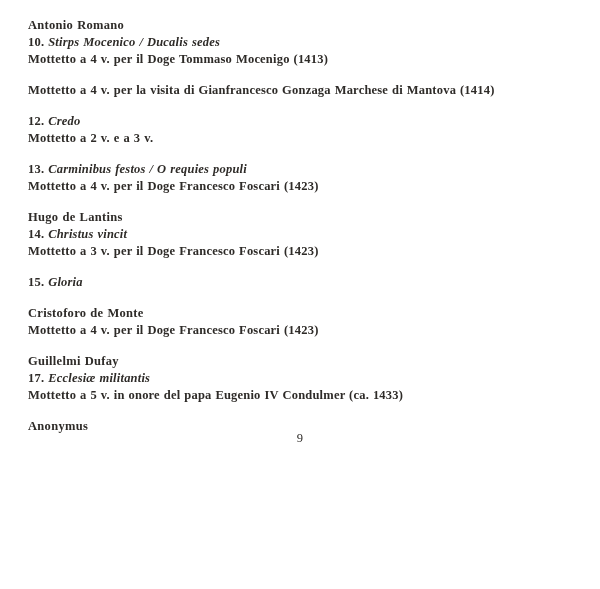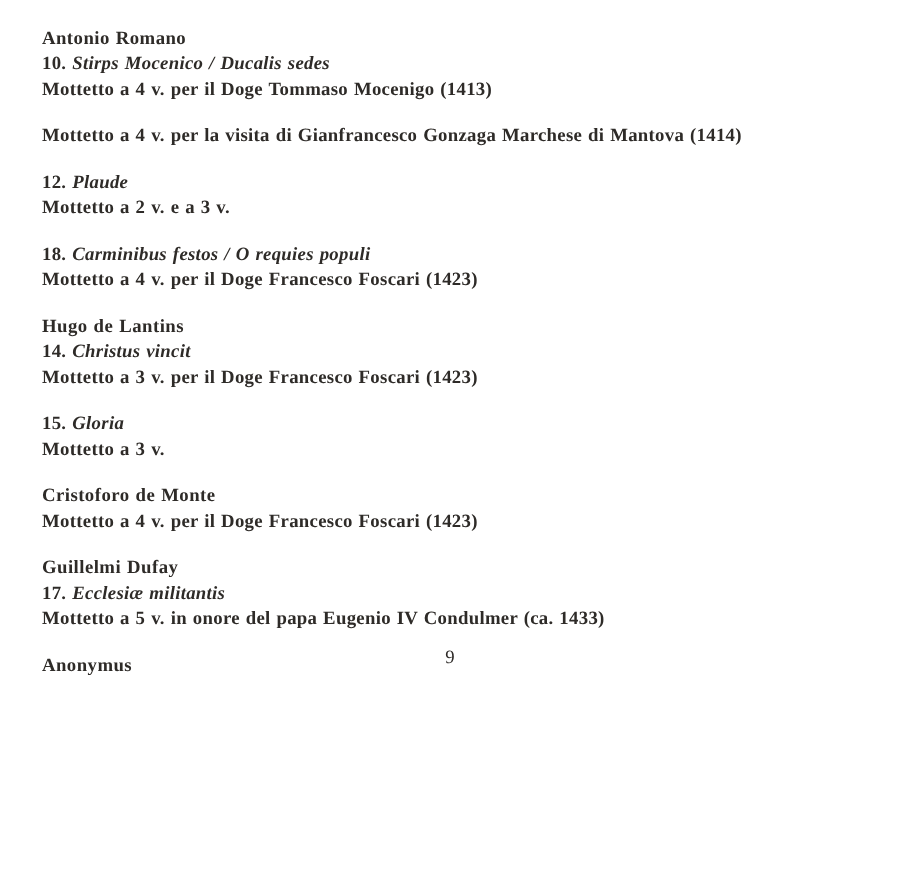--- a/index.html
+++ b/index.html
@@ -52,42 +52,41 @@
   <div class="entry">
     <p class="entry-title-line"><span class="entry-num">10.</span> <span class="entry-title">Stirps Mocenico / Ducalis sedes</span></p>
     <p class="entry-desc">Mottetto a 4 v. per il Doge Tommaso Mocenigo (1413)</p>
   </div>
 
   <div class="entry">
     <p class="entry-desc">Mottetto a 4 v. per la visita di Gianfrancesco Gonzaga Marchese di Mantova (1414)</p>
   </div>
 
   <div class="entry">
-    <p class="entry-title-line"><span class="entry-num">12.</span> <span class="entry-title">Plaude</span></p>
+    <p class="entry-title-line"><span class="entry-num">12.</span> <span class="entry-title">Credo</span></p>
     <p class="entry-desc">Mottetto a 2 v. e a 3 v.</p>
   </div>
 
   <div class="entry">
-    <p class="entry-title-line"><span class="entry-num">18.</span> <span class="entry-title">Carminibus festos / O requies populi</span></p>
+    <p class="entry-title-line"><span class="entry-num">13.</span> <span class="entry-title">Carminibus festos / O requies populi</span></p>
     <p class="entry-desc">Mottetto a 4 v. per il Doge Francesco Foscari (1423)</p>
   </div>
 </div>
   </section>
 
   <section class="composer-section">
     <h2 class="composer-name">Hugo de Lantins</h2>
     <div class="entries">
   <div class="entry">
     <p class="entry-title-line"><span class="entry-num">14.</span> <span class="entry-title">Christus vincit</span></p>
     <p class="entry-desc">Mottetto a 3 v. per il Doge Francesco Foscari (1423)</p>
   </div>
 
   <div class="entry">
     <p class="entry-title-line"><span class="entry-num">15.</span> <span class="entry-title">Gloria</span></p>
-    <p class="entry-desc">Mottetto a 3 v.</p>
   </div>
 </div>
   </section>
 
   <section class="composer-section">
     <h2 class="composer-name">Cristoforo de Monte</h2>
     <div class="entries">
   <div class="entry">
     <p class="entry-desc">Mottetto a 4 v. per il Doge Francesco Foscari (1423)</p>
   </div>

